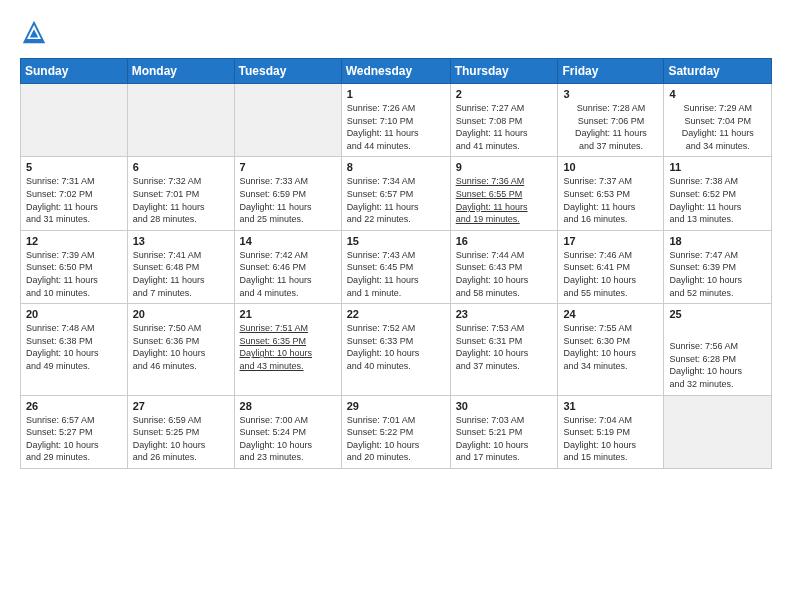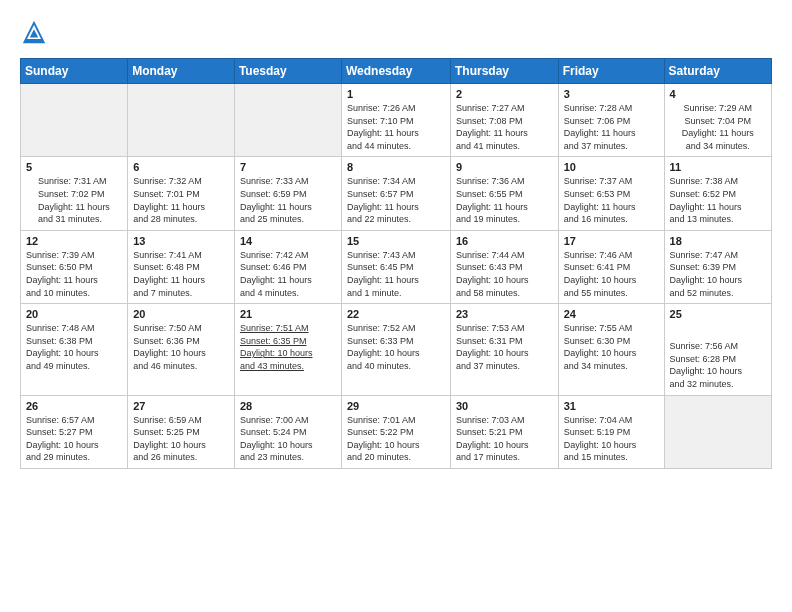--- a/index.html
+++ b/index.html
@@ -139,37 +139,37 @@
           </td>
           <td>
             <div class="day-number">2</div>
             <div class="day-info" style="white-space: pre-line;">Sunrise: 7:27 AM
 Sunset: 7:08 PM
 Daylight: 11 hours
 and 41 minutes.</div>
           </td>
           <td>
             <div class="day-number">3</div>
-            <div class="day-info" style="white-space: pre-line;">Sunrise: 7:28 AM
+            <div class="day-info" style="white-space: pre-line; text-align: center;">Sunrise: 7:28 AM
 Sunset: 7:06 PM
 Daylight: 11 hours
 and 37 minutes.</div>
           </td>
           <td>
             <div class="day-number">4</div>
             <div class="day-info" style="white-space: pre-line; text-align: center;">Sunrise: 7:29 AM
 Sunset: 7:04 PM
 Daylight: 11 hours
 and 34 minutes.</div>
           </td>
         </tr>
         <tr>
           <td>
             <div class="day-number">5</div>
-            <div class="day-info" style="white-space: pre-line; margin-left: 12px;">Sunrise: 7:31 AM
+            <div class="day-info" style="white-space: pre-line;">Sunrise: 7:31 AM
 Sunset: 7:02 PM
 Daylight: 11 hours
 and 31 minutes.</div>
           </td>
           <td>
             <div class="day-number">6</div>
             <div class="day-info" style="white-space: pre-line;">Sunrise: 7:32 AM
 Sunset: 7:01 PM
 Daylight: 11 hours
 and 28 minutes.</div>
@@ -183,21 +183,21 @@
           </td>
           <td>
             <div class="day-number">8</div>
             <div class="day-info" style="white-space: pre-line;">Sunrise: 7:34 AM
 Sunset: 6:57 PM
 Daylight: 11 hours
 and 22 minutes.</div>
           </td>
           <td>
             <div class="day-number">9</div>
-            <div class="day-info" style="white-space: pre-line;">Sunrise: 7:36 AM
+            <div class="day-info" style="white-space: pre-line; text-decoration: underline;">Sunrise: 7:36 AM
 Sunset: 6:55 PM
 Daylight: 11 hours
 and 19 minutes.</div>
           </td>
           <td>
             <div class="day-number">10</div>
             <div class="day-info" style="white-space: pre-line;">Sunrise: 7:37 AM
 Sunset: 6:53 PM
 Daylight: 11 hours
 and 16 minutes.</div>

